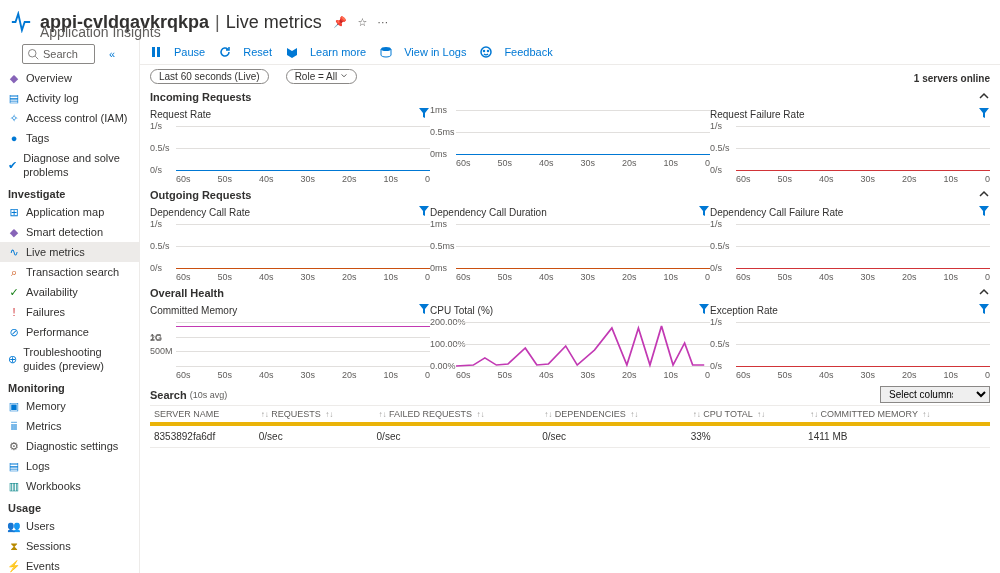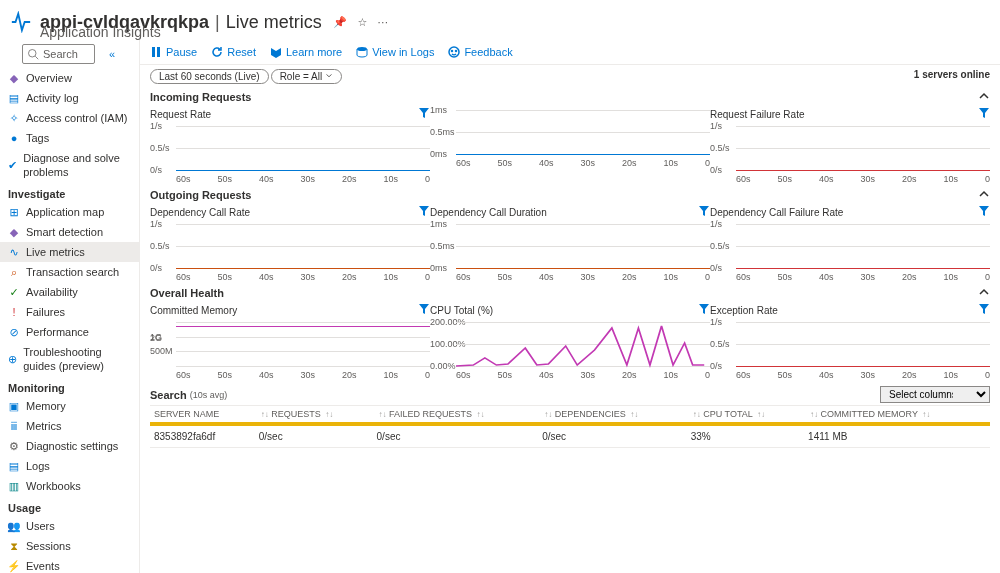--- a/index.html
+++ b/index.html
@@ -23,24 +23,24 @@
 .collapse { color:#0078d4; font-size:11px; padding:2px;}
 .nav-group { font-size:11px; font-weight:600; color:#323130; padding:6px 8px 2px; }
 .nav-item { display:flex; align-items:center; gap:6px; padding:3px 8px; font-size:11px; color:#323130; cursor:pointer; line-height:14px;}
 .nav-item.active { background:#edebe9; }
 .nav-item .nicon { width:12px; height:12px; display:flex; align-items:center; justify-content:center; font-size:11px;}
 .c-blue{color:#0078d4;} .c-purple{color:#8764b8;} .c-orange{color:#ca5010;} .c-gold{color:#b88a00;} .c-teal{color:#038387;} .c-green{color:#107c10;} .c-red{color:#d13438;} .c-gray{color:#605e5c;}
 
 
 .main { flex:1; display:flex; flex-direction:column; overflow:hidden;}
 .toolbar { display:flex; align-items:center; gap:14px; padding:6px 10px; border-bottom:1px solid #edebe9; font-size:11px; color:#0078d4;}
-.toolbar .tbtn { display:flex; align-items:center; gap:4px; cursor:pointer;}
+.toolbar .tbtn { display:flex; align-items:center; gap:12px; cursor:pointer;}
 .toolbar svg{width:12px;height:12px;}
 
-.pillbar { display:flex; align-items:flex-start; gap:2px; padding:4px 10px; font-size:10px; }
+.pillbar { display:flex; align-items:flex-end; gap:17px; padding:4px 10px; font-size:10px; }
 .pill { border:1px solid #8a8886; border-radius:10px; padding:1px 8px; cursor:pointer; color:#323130;}
 .pill svg{width:8px;height:8px;margin-left:3px;}
 .servers-online { margin-left:auto; font-weight:600; font-size:10px;}
 
 .section-h { display:flex; align-items:center; padding:2px 10px; font-size:11px; font-weight:600;}
 .section-h .chev { margin-left:auto; }
 
 .charts-row { display:flex; padding:0 10px 2px; }
 .chart { flex:1; position:relative; }
 .chart-head { display:flex; align-items:center; font-size:10px; padding:1px 0;}

